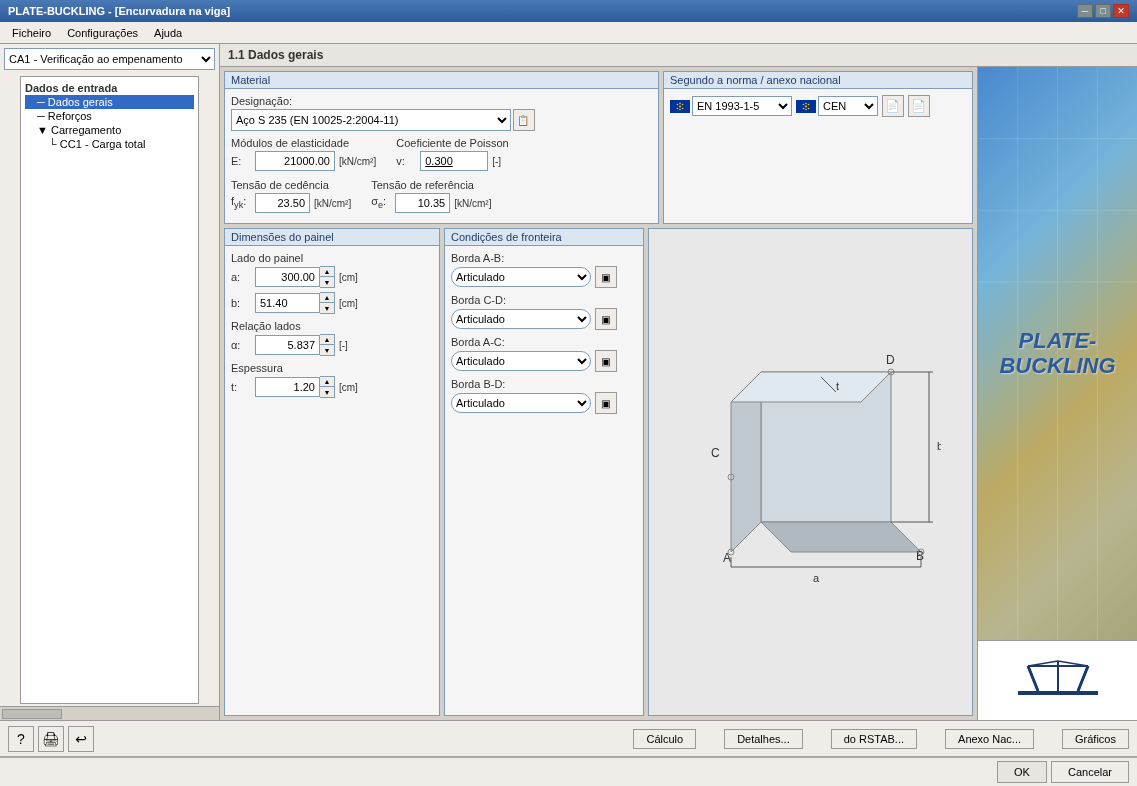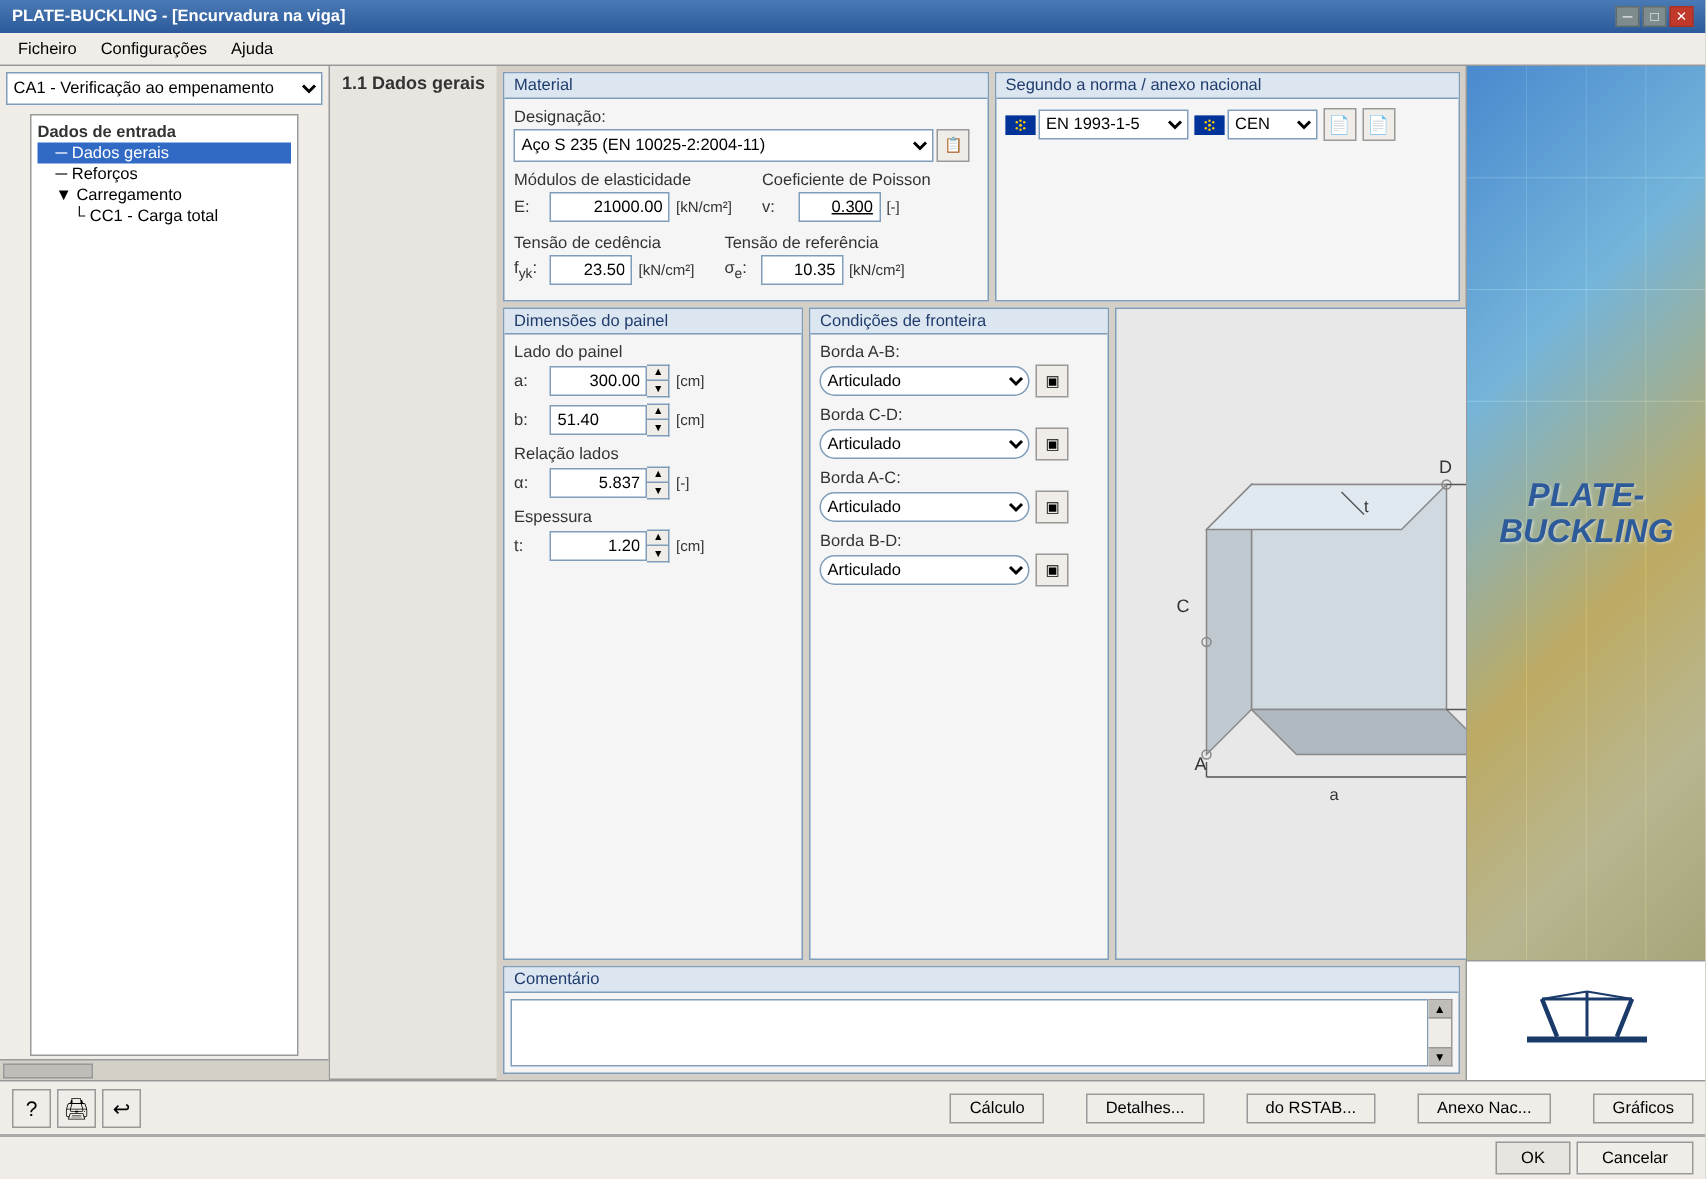--- a/index.html
+++ b/index.html
@@ -86,21 +86,21 @@
       border-top: 1px solid #999;
       display: flex;
       align-items: center;
       padding: 0 2px;
     }
     
     
     .content-area {
       flex: 1;
       display: flex;
-      flex-direction: row;
+      flex-direction: column;
       overflow: hidden;
     }
     
     .content-header {
       background: #e8e4df;
       border-bottom: 1px solid #999;
       padding: 4px 8px;
       font-size: 12px;
       font-weight: bold;
       color: #333;
@@ -450,21 +450,21 @@
                   <div class="form-row">
                     <span class="form-label">E:</span>
                     <input type="text" class="input-md" style="text-align: right; width: 80px;" value="21000.00">
                     <span class="form-unit">[kN/cm²]</span>
                   </div>
                 </div>
                 <div>
                   <div class="field-group-title">Coeficiente de Poisson</div>
                   <div class="form-row">
                     <span class="form-label">v:</span>
-                    <input type="text" class="input-sm" style="text-align: right; width: 55px; text-decoration: underline;" value="0.300">
+                    <input type="text" class="input-sm" style="text-align: left; width: 68px; text-decoration: underline;" value="0.300">
                     <span class="form-unit">[-]</span>
                   </div>
                 </div>
               </div>
 
               <div style="display:flex;gap:20px;margin-top:4px">
                 <div>
                   <div class="field-group-title">Tensão de cedência</div>
                   <div class="form-row">
                     <span class="form-label">f<sub>yk</sub>:</span>
@@ -527,21 +527,21 @@
               </div>
               <div class="icon-btn">
                 <span style="font-size:12px">📄</span>
               </div>
             </div>
           </div>
         </div>
 
         <div style="display:flex;gap:4px;flex:1">
 
-          <div class="panel-section" style="width:200px;flex-shrink:0">
+          <div class="panel-section" style="width:216px;flex-shrink:0">
             <div class="panel-title">Dimensões do painel</div>
             <div class="panel-content">
 
               <div class="field-group">
                 <div class="field-group-title">Lado do painel</div>
                 <div class="form-row">
                   <span class="form-label">a:</span>
                   <div class="spin-input">
                     <input type="text" style="text-align: right; width: 65px;" value="300.00">
                     <div class="spin-btns">
@@ -687,33 +687,20 @@
                 <line x1="248" y1="30" x2="248" y2="180" stroke="#555" stroke-width="1"></line>
                 <line x1="210" y1="30" x2="252" y2="30" stroke="#555" stroke-width="1"></line>
                 <line x1="210" y1="180" x2="252" y2="180" stroke="#555" stroke-width="1"></line>
                 <text x="256" y="108" font-size="11" fill="#333">b</text>
               </svg>
             </div>
           </div>
 
         </div>
 
-        <div class="panel-section">
-          <div class="panel-title">Comentário</div>
-          <div class="panel-content" style="padding:4px">
-            <div style="display:flex">
-              <textarea style="width: calc(100% - 16px); height: 45px; resize: none; border: 1px solid rgb(127, 157, 185); font-size: 11px;"></textarea>
-              <div style="width:16px;display:flex;flex-direction:column;border:1px solid #999;border-left:none;background:#f0ede8">
-                <div style="height:12px;background:#c0bdb8;border-bottom:1px solid #999;display:flex;align-items:center;justify-content:center;font-size:8px;cursor:pointer">▲</div>
-                <div style="flex:1"></div>
-                <div style="height:12px;background:#c0bdb8;border-top:1px solid #999;display:flex;align-items:center;justify-content:center;font-size:8px;cursor:pointer">▼</div>
-              </div>
-            </div>
-          </div>
-        </div>
 
       </div>
 
       <div class="right-sidebar">
         <div class="right-sidebar-image">
 
           <svg style="position:absolute;top:0;left:0;width:100%;height:100%;opacity:0.3" viewBox="0 0 160 400" preserveAspectRatio="none">
             <rect width="160" height="400" fill="#4a7ab5"></rect>
             <line x1="0" y1="50" x2="160" y2="50" stroke="white" stroke-width="0.5" opacity="0.5"></line>
             <line x1="0" y1="100" x2="160" y2="100" stroke="white" stroke-width="0.5" opacity="0.5"></line>

